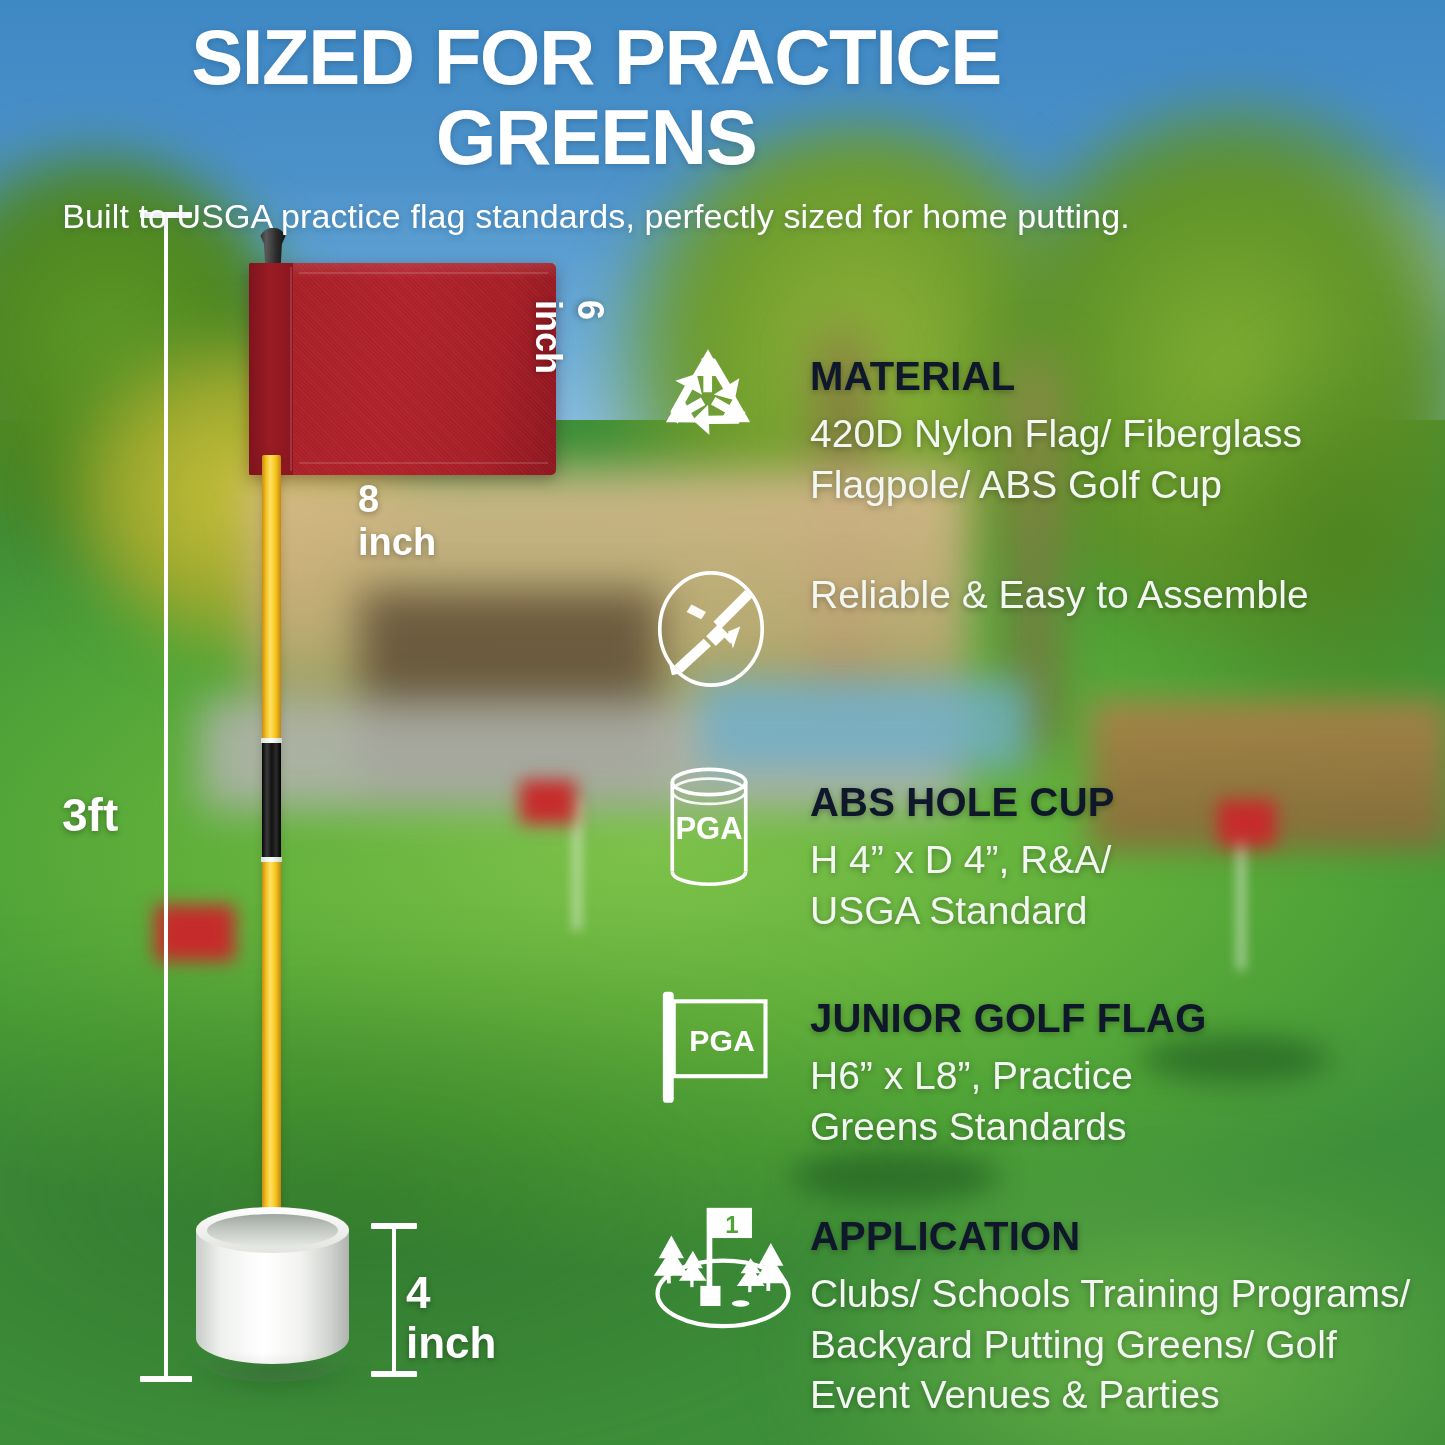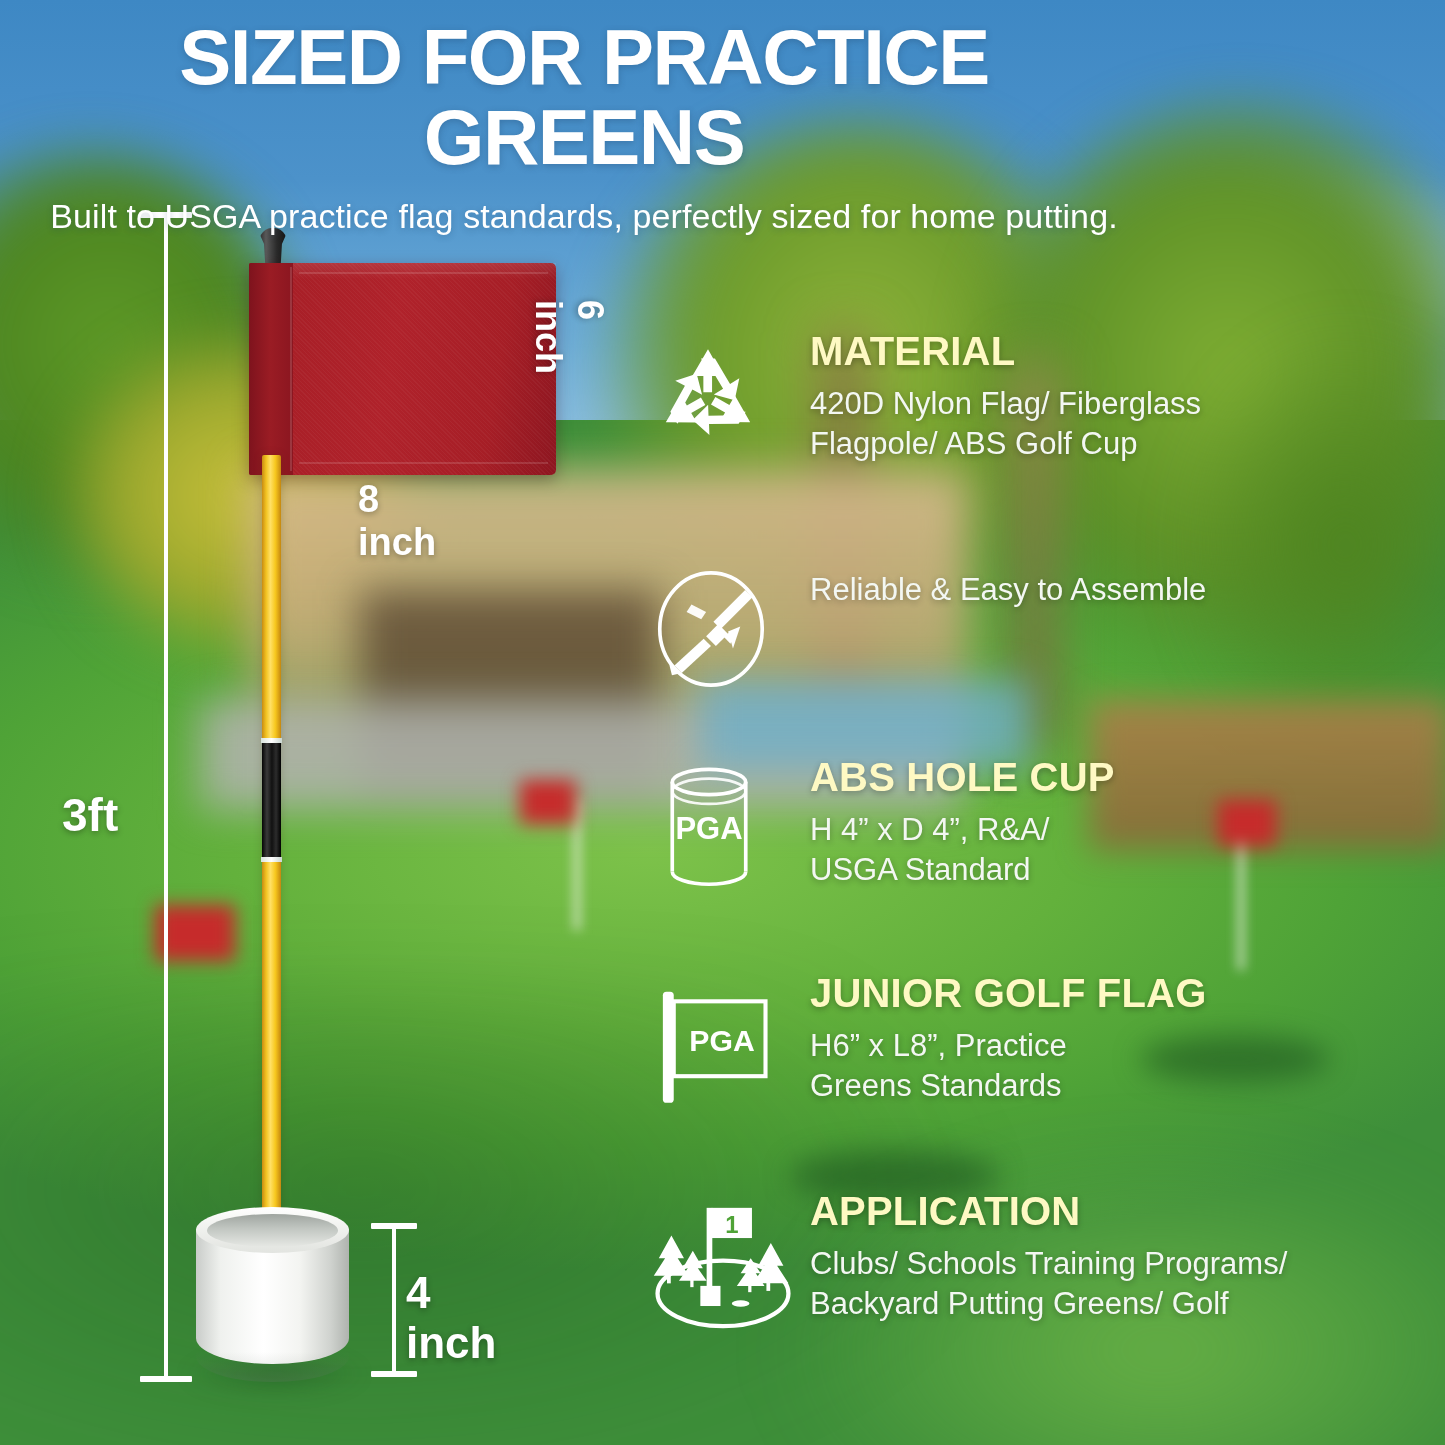--- a/index.html
+++ b/index.html
@@ -75,21 +75,21 @@
     position:absolute; background:#C62B2B; filter:blur(9px); border-radius:3px;
   }
   .bgstick {
     position:absolute; background:rgba(245,245,240,.80); filter:blur(6px);
   }
   .holeshadow {
     position:absolute; background:rgba(25,80,30,.55); filter:blur(14px); border-radius:50%;
   }
 
   
-  .header { position:absolute; left:0; top:0; width:1168px; z-index:8; }
+  .header { position:absolute; left:12px; top:0; width:1168px; z-index:8; }
   .title {
     text-align:center; color:#FFFFFF; font-weight:bold;
     font-size:78px; line-height:1.02; letter-spacing:-1.5px;
     padding:18px 18px 0 18px;
     text-shadow:0 2px 7px rgba(25,60,95,.30);
   }
   .subtitle {
     text-align:center; color:#FFFFFF; font-size:34px;
     padding-top:20px; letter-spacing:.1px;
     text-shadow:0 2px 6px rgba(25,60,95,.28);
@@ -197,25 +197,25 @@
 
   
   #features { position:absolute; left:650px; top:330px; width:795px; z-index:8; }
   .feature { display:flex; align-items:flex-start; position:relative; }
   .featIcon {
     width:160px; flex:0 0 160px; display:flex; justify-content:flex-start;
     padding-top:10px;
   }
   .featText { flex:1; padding-top:0; }
   .featTitle {
-    color:#fef9c3; font-weight:bold; font-size:40px; letter-spacing:.2px;
-    line-height:1.05; text-shadow:0 2px 6px rgba(0,0,0,.30);
+    color:#0f172a; font-weight:bold; font-size:40px; letter-spacing:.2px;
+    line-height:1.05; text-shadow:0 2px 6px rgba(0,0,0,.30);margin-top:25px;
   }
   .featDesc {
-    color:#F3F7F2; font-size:31px; line-height:1.30; padding-top:12px;
+    color:#F3F7F2; font-size:39px; line-height:1.30; padding-top:12px;
     text-shadow:0 2px 6px rgba(0,0,0,.30);
   }
   .featDesc div { white-space:nowrap; }
 
   svg { display:block; overflow:visible; }
 </style>
 </head>
 <body>
 
 <div id="scene">
@@ -419,17 +419,18 @@
           <path d="M80 46 L88 58 L84 58 L91 68 L69 68 L76 58 L72 58 Z"></path>
           <rect x="78" y="66" width="2.6" height="7"></rect>
         </g>
       </svg>
     </div>
     <div class="featText">
       <div class="featTitle">APPLICATION</div>
       <div class="featDesc">
         <div>Clubs/ Schools Training Programs/</div>
         <div>Backyard Putting Greens/ Golf</div>
+        <div>Event Venues &amp; Parties</div>
       </div>
     </div>
   </div>
 
 </div>
 
 </body></html>

